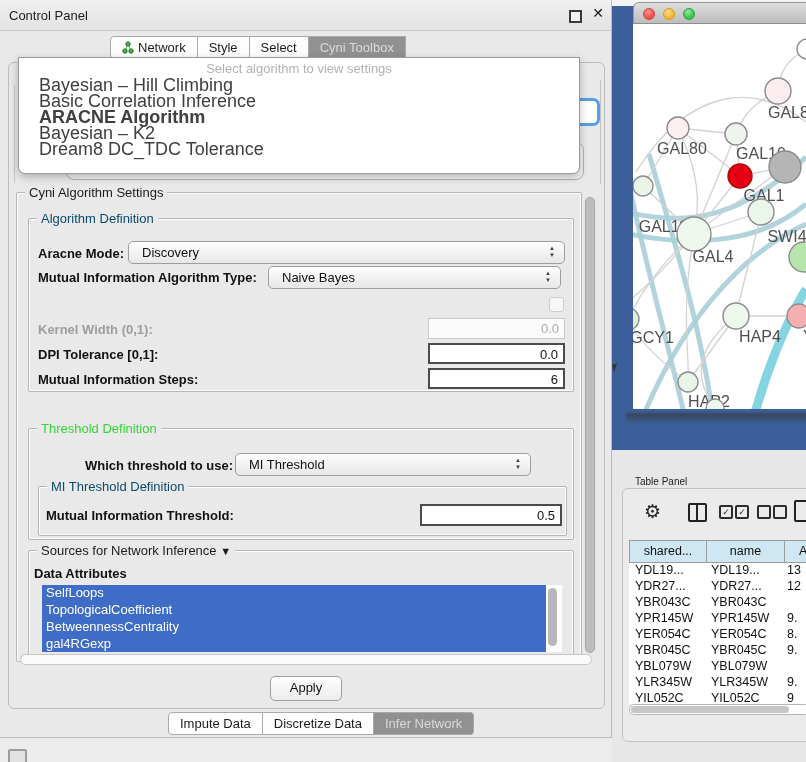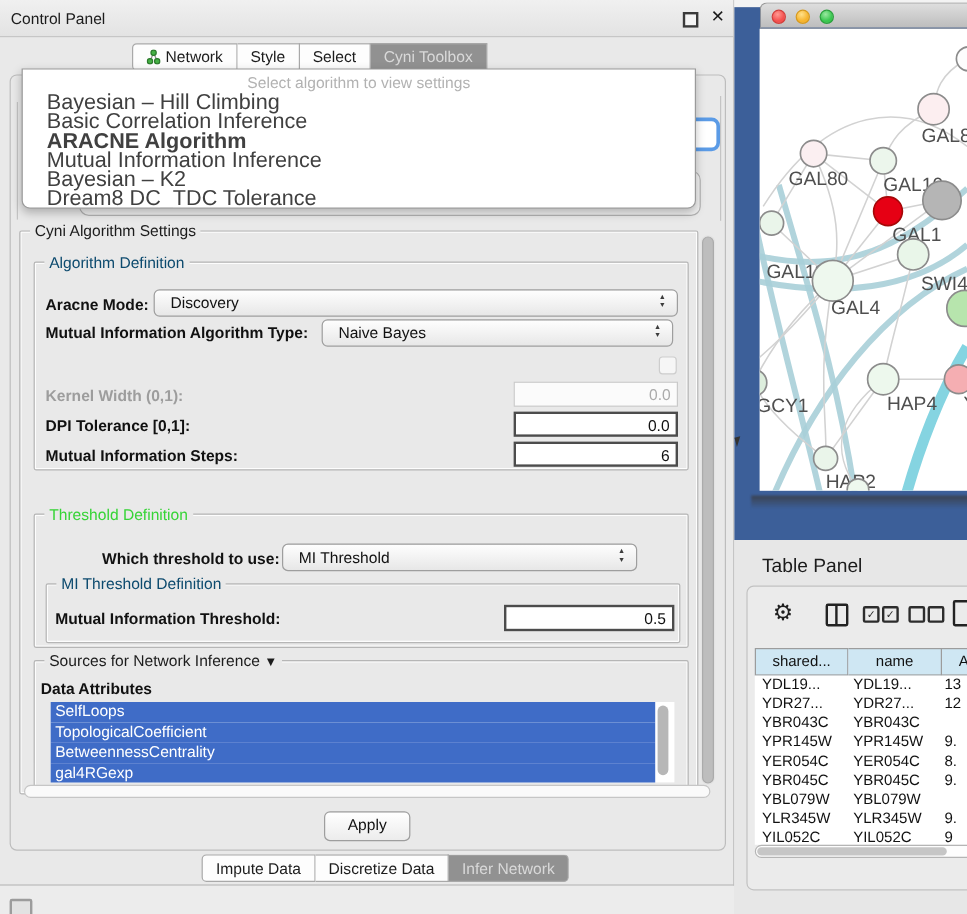--- a/index.html
+++ b/index.html
@@ -86,21 +86,21 @@
   .win-titlebar{position:absolute;left:0;top:0;width:100%;height:22px;background:linear-gradient(#dedede,#bdbdbd);
     border:1px solid #989898;border-bottom:1px solid #8f8f8f;border-radius:6px 0 0 0;box-sizing:border-box;}
   .tl{position:absolute;top:5px;width:12px;height:12px;border-radius:50%;box-sizing:border-box;}
   .win-content{position:absolute;left:0;top:22px;width:100%;height:385px;background:#fff;overflow:hidden;}
   .win-shadow{position:absolute;left:-6px;top:407px;width:192px;height:11px;
     background:linear-gradient(rgba(58,60,64,.8),rgba(58,60,64,0));filter:blur(1px);}
   svg text{font-family:"Liberation Sans","DejaVu Sans",sans-serif;}
 
   
   .table-panel-area{position:absolute;left:0;top:450px;width:194px;height:312px;background:#e7e7e7;}
-  .tp-title{position:absolute;left:23px;top:14px;font-size:16px;color:#1c1c1c;}
+  .tp-title{position:absolute;left:23px;top:26px;font-size:10px;color:#1c1c1c;}
   .tp-inner{position:absolute;left:10px;top:38px;width:190px;height:254px;background:#ebebeb;
     border:1px solid #c2c2c2;border-radius:6px;overflow:hidden;box-sizing:border-box;}
   .tp-toolbar{position:absolute;left:0;top:0;width:100%;height:48px;}
   .gear{position:absolute;left:21px;top:11px;font-size:19px;color:#1f1f1f;font-family:"DejaVu Sans",sans-serif;}
   .colicon{position:absolute;left:65px;top:14px;width:15px;height:15px;border:2px solid #222;border-radius:2px;}
   .colicon div{position:absolute;left:6px;top:0;width:2px;height:15px;background:#222;}
   .cb{position:absolute;width:10px;height:10px;border:2px solid #2c2c2c;border-radius:2px;font-size:9px;
     line-height:10px;font-weight:bold;color:#2c2c2c;text-align:center;}
   .docicon{position:absolute;left:171px;top:11px;width:14px;height:18px;border:2px solid #222;border-radius:2px;background:#ebebeb;}
   .tp-header{position:absolute;left:6px;top:51px;height:23px;display:flex;}
@@ -164,21 +164,20 @@
     <div class="frag-combo">
       <span>gal4filtered.sif default node</span>
     </div>
 
     <div class="popup">
       <div class="popup-header">Select algorithm to view settings</div>
       <div id="popup-items">
           <div class="popup-item">Bayesian – Hill Climbing</div>
           <div class="popup-item">Basic Correlation Inference</div>
           <div class="popup-item selected">ARACNE Algorithm</div>
-          <div class="popup-item">Mutual Information Inference</div>
           <div class="popup-item">Bayesian – K2</div>
           <div class="popup-item">Dream8 DC_TDC Tolerance</div>
         </div>
     </div>
 
     <div class="vscroll">
         <div class="thumb"></div>
       </div>
 
     <div class="group" style="left:16px;top:192px;width:564px;height:468px;">

